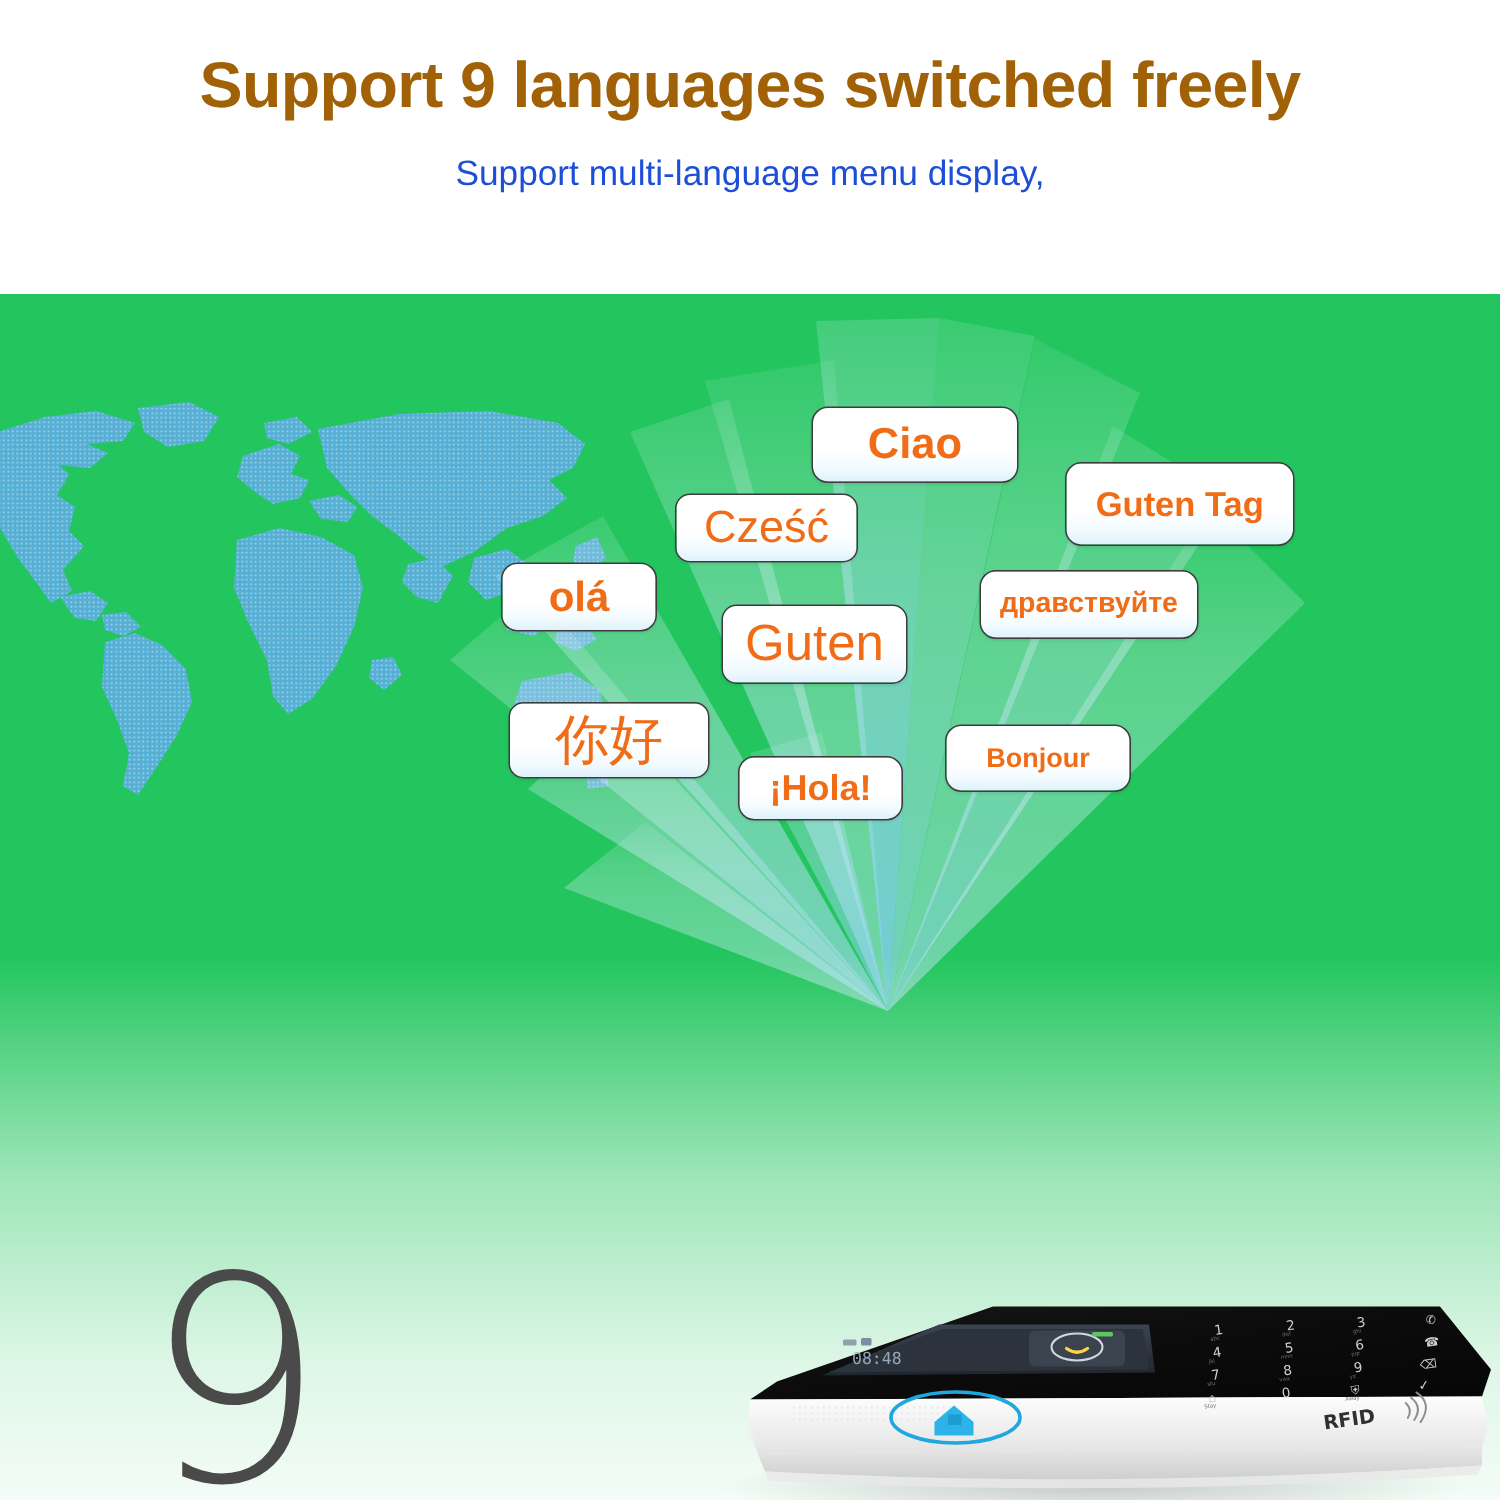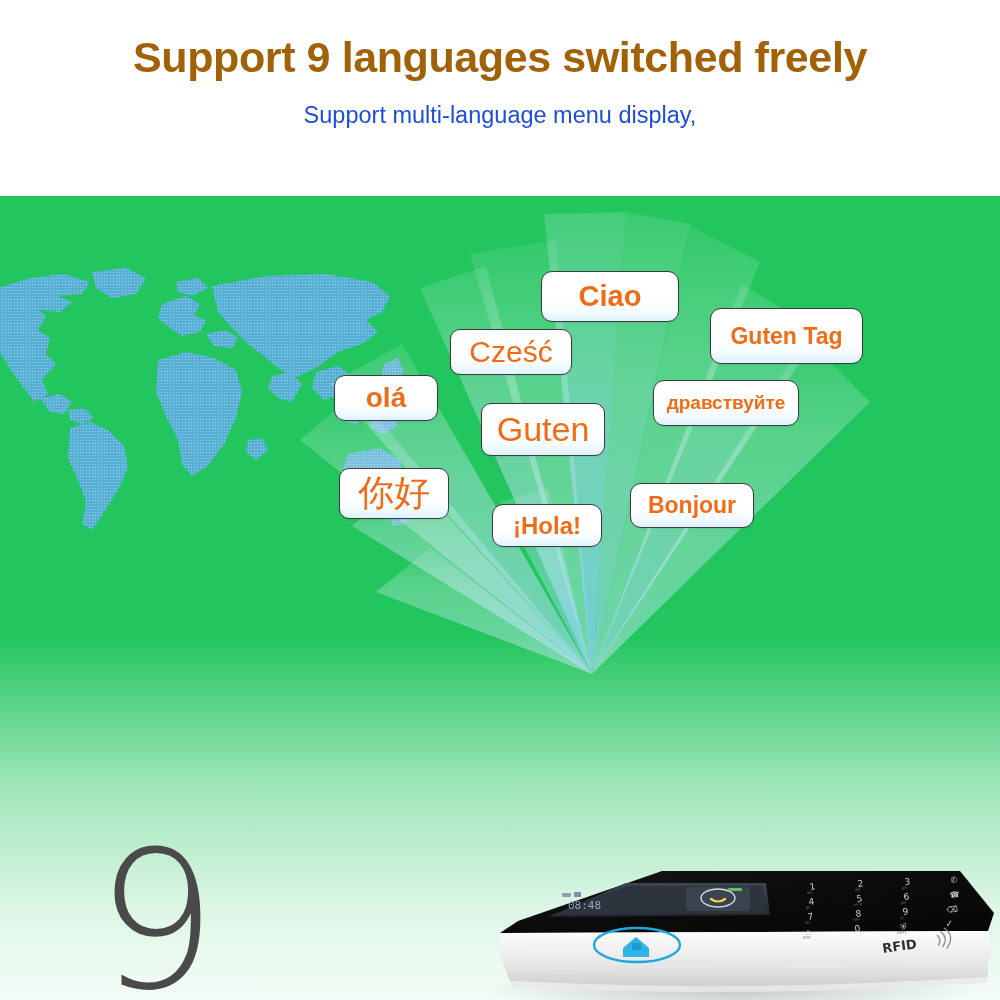--- a/index.html
+++ b/index.html
@@ -154,22 +154,22 @@
 
   <div id="stage-glow"></div>
 
   <div id="bubbles-layer">
       <div class="bubble b-bold" style="left: 541px; top: 75px; width: 138px; height: 51px; font-size: 29px;">Ciao</div>
       <div class="bubble b-bold" style="left: 710px; top: 112px; width: 153px; height: 56px; font-size: 23px; text-align: center;">Guten Tag</div>
       <div class="bubble b-light" style="left: 450px; top: 133px; width: 122px; height: 46px; font-size: 30px;">Cześć</div>
       <div class="bubble b-bold" style="left: 653px; top: 184px; width: 146px; height: 46px; font-size: 19px;">дравствуйте</div>
       <div class="bubble b-bold" style="left: 334px; top: 179px; width: 104px; height: 46px; font-size: 28px;">olá</div>
       <div class="bubble b-light" style="left: 481px; top: 207px; width: 124px; height: 53px; font-size: 34px;">Guten</div>
-      <div class="bubble b-light" style="left: 339px; top: 272px; width: 110px; height: 51px; font-size: 36px;">你好</div>
-      <div class="bubble b-bold" style="left: 630px; top: 287px; width: 124px; height: 45px; font-size: 23px;">Bonjour</div>
+      <div class="bubble b-light" style="left: 339px; top: 272px; width: 134px; height: 51px; font-size: 36px;">你好</div>
+      <div class="bubble b-bold" style="left: 630px; top: 287px; width: 124px; height: 45px; font-size: 18px;">Bonjour</div>
       <div class="bubble b-bold" style="left: 492px; top: 308px; width: 110px; height: 43px; font-size: 24px;">¡Hola!</div>
     </div>
 
   <div id="bignum">9</div>
 
   <svg id="device" viewBox="0 0 560 175" xmlns="http://www.w3.org/2000/svg">
     <defs>
       <linearGradient id="topface" x1="0" y1="0" x2="1" y2="1">
         <stop offset="0%" stop-color="#171717"></stop>
         <stop offset="45%" stop-color="#0c0c0c"></stop>

